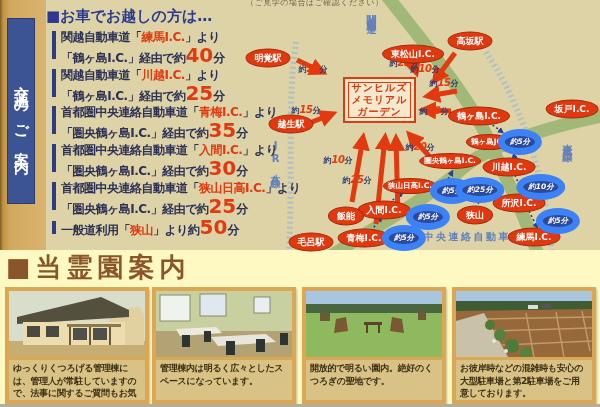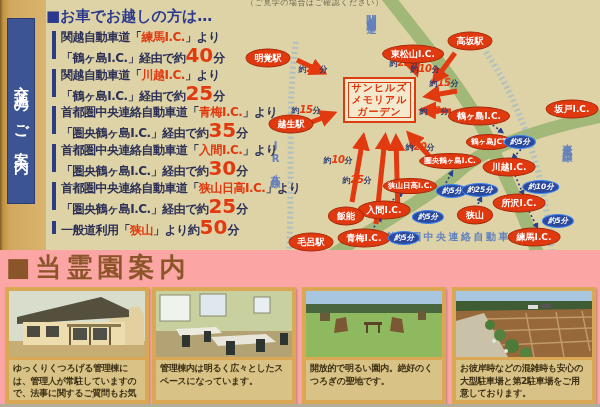--- a/index.html
+++ b/index.html
@@ -30,28 +30,28 @@
   .rlabel{position:absolute;color:#6381bd;font-weight:bold;z-index:2;font-size:10px}
   .vert{writing-mode:vertical-rl;text-orientation:upright;letter-spacing:2px}
   .keno{letter-spacing:2.5px}
   .facility{position:absolute;left:343px;top:77px;width:73px;height:46px;background:#f4e9cd;
             border:2px solid #dd3a10;outline:1px solid #dd3a10;outline-offset:-6px;z-index:4;
             display:flex;flex-direction:column;align-items:center;justify-content:center;
             color:#dd330c;font-weight:bold;font-size:10px;line-height:12px;letter-spacing:1px;}
   .mnode{position:absolute;transform:translate(-50%,-50%);border-radius:50%;color:#fff;font-weight:bold;
          white-space:nowrap;z-index:5;padding:2px 8px;font-size:9px}
   .mnode.red{background:#e0390f;border:1px solid #a8290a}
-  .mnode.blue{background:#2c4a9c;border:1px solid #3b82f6;font-size:7.5px;padding:1px 5px;font-style:italic}
+  .mnode.blue{background:#2c4a9c;border:7px solid #3b82f6;font-size:7.5px;padding:1px 5px;font-style:italic}
   .mnode.sm{font-size:7.5px;padding:2px 4px}
   .mtime{position:absolute;transform:translate(-50%,-50%);z-index:4;white-space:nowrap}
   .mtime .yaku{font-size:8px;color:#2c3a6e;font-weight:bold}
   .mtime .num{font-size:10px;color:#e8380d;font-weight:bold;font-style:italic;letter-spacing:-.5px}
 
   
-  .bottom{position:absolute;left:0;top:250px;width:600px;height:157px;background:#fca5a5}
+  .bottom{position:absolute;left:0;top:250px;width:600px;height:157px;background:#fef9c3}
   .gtitle{position:absolute;left:6px;top:0;font-size:26px;font-weight:bold;color:#8a5528;letter-spacing:5px}
   .figure{position:absolute;top:37px;width:144px;height:117px;background:#daa755;padding:4px;
           box-shadow:1px 2px 2px rgba(0,0,0,.25)}
   .fimg{width:100%;height:66px;display:block;background:#d9ddcb}
   .fimg svg{display:block;width:100%;height:100%}
   .fcap{margin-top:3px;height:40px;background:#d8c285;color:#3c2f14;font-size:9px;line-height:12.5px;
         font-weight:bold;padding:2px 4px;letter-spacing:-.3px;overflow:hidden}
   .bstrip{position:absolute;left:0;top:154px;width:600px;height:3px;background:#b2ae99}
 </style>
 </head>

